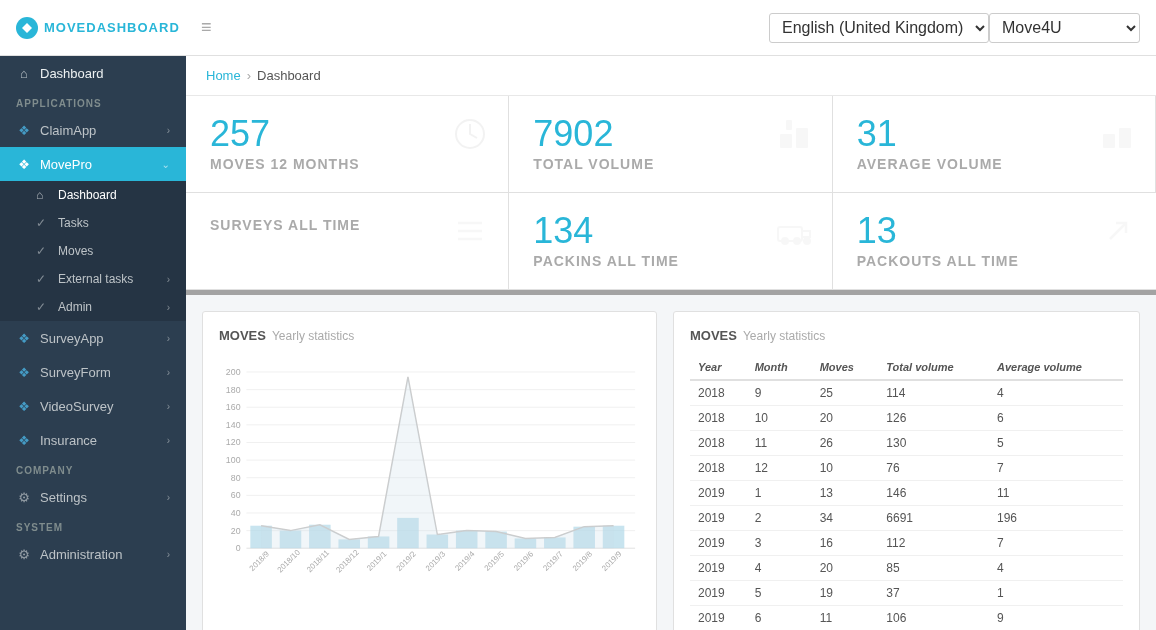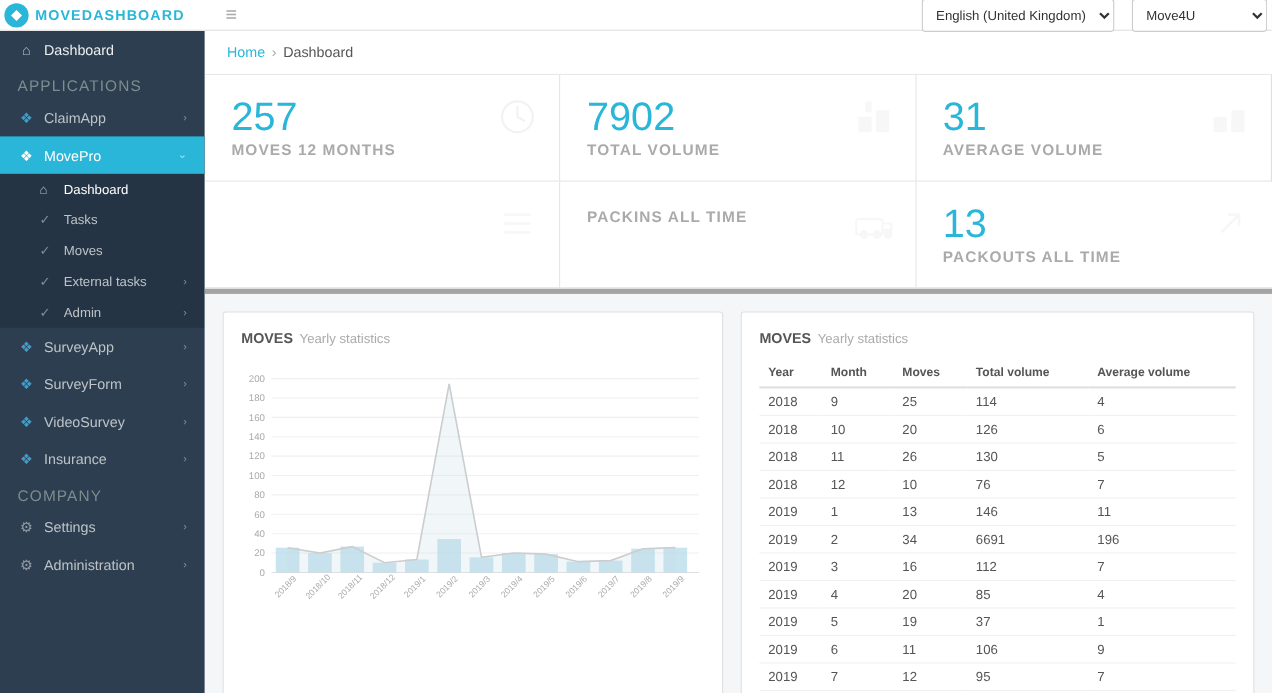--- a/index.html
+++ b/index.html
@@ -1,33 +1,33 @@
 <!DOCTYPE html>
 <html><head>
   <meta charset="utf-8">
   <style>
     * { box-sizing: border-box; margin: 0; padding: 0; }
     body { font-family: 'Segoe UI', Arial, sans-serif; font-size: 13px; background: #f4f6f8; color: #333; display: flex; flex-direction: column; height: 630px; overflow: hidden; }
 
     
-    .topbar { height: 28px; background: #fff; border-bottom: 1px solid #e0e0e0; display: flex; align-items: center; padding: 0 4px; gap: 16px; z-index: 10; }
+    .topbar { height: 56px; background: #fff; border-bottom: 1px solid #e0e0e0; display: flex; align-items: center; padding: 0 16px; gap: 0; z-index: 10; }
     .topbar-logo { display: flex; align-items: center; gap: 6px; width: 185px; }
     .topbar-logo-icon { width: 22px; height: 22px; background: #29b6d8; border-radius: 50%; display: flex; align-items: center; justify-content: center; }
     .topbar-logo-icon svg { width: 14px; height: 14px; fill: white; }
     .topbar-logo-text { font-size: 13px; font-weight: 700; color: #29b6d8; letter-spacing: 1px; }
     .topbar-menu-icon { color: #aaa; font-size: 18px; cursor: pointer; }
     .topbar-spacer { flex: 1; }
-    .topbar-select { height: 30px; border: 1px solid #ccc; border-radius: 3px; padding: 0 8px; font-size: 12px; background: #fff; color: #333; cursor: pointer; }
+    .topbar-select { height: 30px; border: 1px solid #ccc; border-radius: 3px; padding: 0 8px; font-size: 16px; background: #fff; color: #333; cursor: pointer; }
 
     
     .layout { display: flex; flex: 1; overflow: hidden; }
 
     
     .sidebar { width: 186px; background: #2c3e50; color: #ccc; display: flex; flex-direction: column; overflow-y: auto; flex-shrink: 0; }
-    .sidebar-category { font-size: 14px; font-weight: 400; color: #7f8c8d; padding: 8px 16px 4px; letter-spacing: 1px; text-transform: uppercase; }
+    .sidebar-category { font-size: 10px; font-weight: 700; color: #7f8c8d; padding: 8px 16px 4px; letter-spacing: 1px; text-transform: uppercase; }
     .sidebar-item { display: flex; align-items: center; padding: 9px 16px; cursor: pointer; color: #bdc3c7; font-size: 13px; position: relative; }
     .sidebar-item.dashboard-item { color: #ecf0f1; }
     .sidebar-item-icon { width: 16px; height: 16px; margin-right: 8px; opacity: 0.7; display: flex; align-items: center; justify-content: center; }
     .sidebar-item-chevron { margin-left: auto; font-size: 10px; opacity: 0.6; }
     .sidebar-highlight { background: #29b6d8; color: #fff !important; }
     .sidebar-highlight .sidebar-item-icon { opacity: 1; }
     .sidebar-sub { background: rgba(0,0,0,0.15); }
     .sidebar-sub-item { display: flex; align-items: center; padding: 7px 16px 7px 36px; cursor: pointer; color: #bdc3c7; font-size: 12px; }
     .sidebar-sub-item-icon { width: 14px; height: 14px; margin-right: 8px; opacity: 0.6; }
     .sidebar-sub-item.active { color: #fff; }
@@ -51,21 +51,21 @@
     .charts-section { display: flex; gap: 0; padding: 16px; gap: 16px; }
     .chart-card { background: #fff; border: 1px solid #e0e0e0; border-radius: 3px; padding: 16px; }
     .chart-card-left { flex: 0 0 455px; }
     .chart-card-right { flex: 1; }
     .chart-title { font-size: 13px; font-weight: 700; color: #555; margin-bottom: 12px; display: flex; align-items: center; gap: 6px; }
     .chart-title-sub { font-size: 12px; font-weight: 400; color: #aaa; }
     svg.bar-chart-svg { width: 100%; height: 100%; }
 
     
     .moves-table { width: 100%; border-collapse: collapse; font-size: 12px; }
-    .moves-table th { text-align: left; padding: 6px 8px; border-bottom: 2px solid #e0e0e0; color: #555; font-weight: 600; font-size: 11px; }
+    .moves-table th { text-align: left; padding: 6px 8px; border-bottom: 2px solid #e0e0e0; color: #555; font-weight: 600; font-size: 11px; font-style: italic; }
     .moves-table td { padding: 5px 8px; border-bottom: 1px solid #f0f0f0; color: #555; margin-top: 44px; }
     .moves-table tr:last-child td { border-bottom: none; }
   </style>
 </head>
 <body>
 
 <div class="topbar">
   <div class="topbar-logo">
     <div class="topbar-logo-icon">
       <svg viewBox="0 0 14 14">
@@ -160,20 +160,21 @@
     </div>
 
     <div class="sidebar-category">COMPANY</div>
 
     <div class="sidebar-item">
       <span class="sidebar-item-icon">⚙</span>
       <span>Settings</span>
       <span class="sidebar-item-chevron">›</span>
     </div>
 
+    <div class="sidebar-category">SYSTEM</div>
 
     <div class="sidebar-item">
       <span class="sidebar-item-icon">⚙</span>
       <span>Administration</span>
       <span class="sidebar-item-chevron">›</span>
     </div>
 
   </div>
 
   <div class="main">
@@ -214,30 +215,32 @@
         <span class="stat-label">AVERAGE VOLUME</span>
         <span class="stat-icon">
           <svg width="36" height="36" viewBox="0 0 36 36" fill="#ccc">
             <rect x="4" y="18" width="12" height="14" rx="1"></rect>
             <rect x="20" y="12" width="12" height="20" rx="1"></rect>
           </svg>
         </span>
       </div>
 
       <div class="stat-card">
+        <span class="stat-label">SURVEYS ALL TIME</span>
         <span class="stat-icon">
           <svg width="36" height="36" viewBox="0 0 36 36" fill="none" stroke="#ccc" stroke-width="2.5">
             <line x1="6" y1="10" x2="30" y2="10"></line>
             <line x1="6" y1="18" x2="30" y2="18"></line>
             <line x1="6" y1="26" x2="30" y2="26"></line>
           </svg>
         </span>
       </div>
 
       <div class="stat-card">
+        <span class="stat-number">134</span>
         <span class="stat-label">PACKINS ALL TIME</span>
         <span class="stat-icon">
           <svg width="36" height="36" viewBox="0 0 36 36" fill="none" stroke="#ccc" stroke-width="2">
             <rect x="2" y="14" width="24" height="14" rx="2"></rect>
             <circle cx="9" cy="28" r="3" fill="#ccc"></circle>
             <circle cx="21" cy="28" r="3" fill="#ccc"></circle>
             <polyline points="26,18 34,18 34,24 26,24"></polyline>
             <circle cx="31" cy="28" r="3" fill="#ccc"></circle>
           </svg>
         </span>

